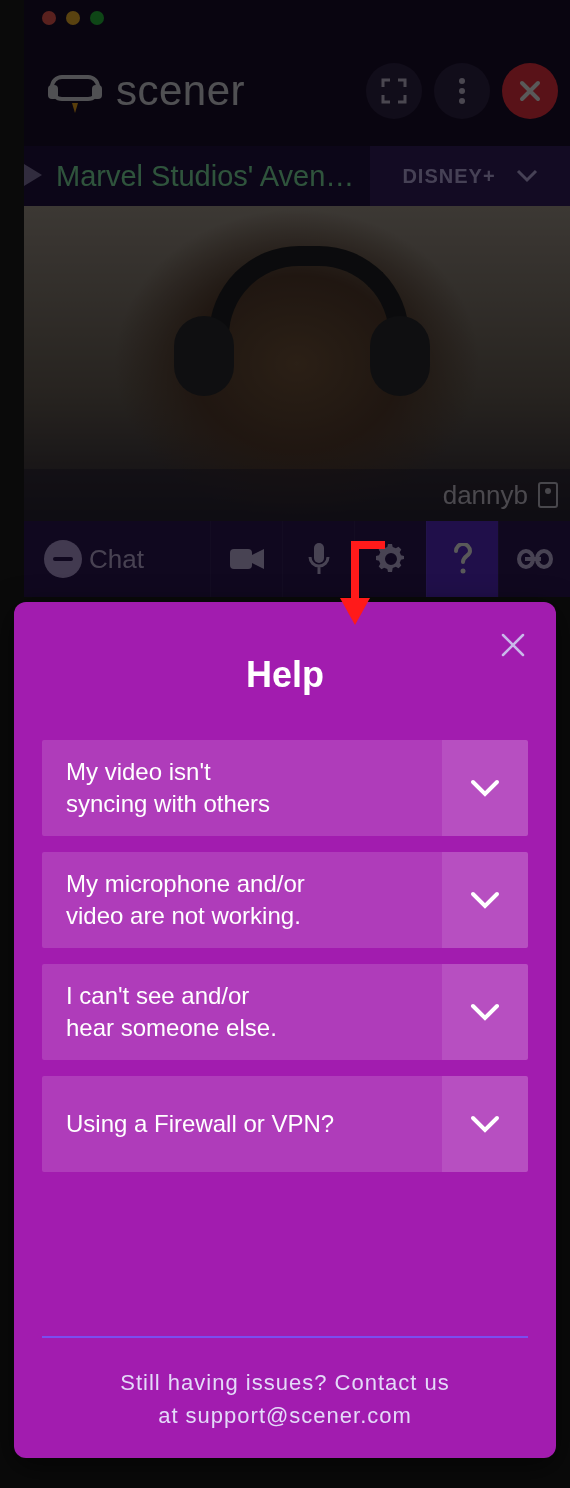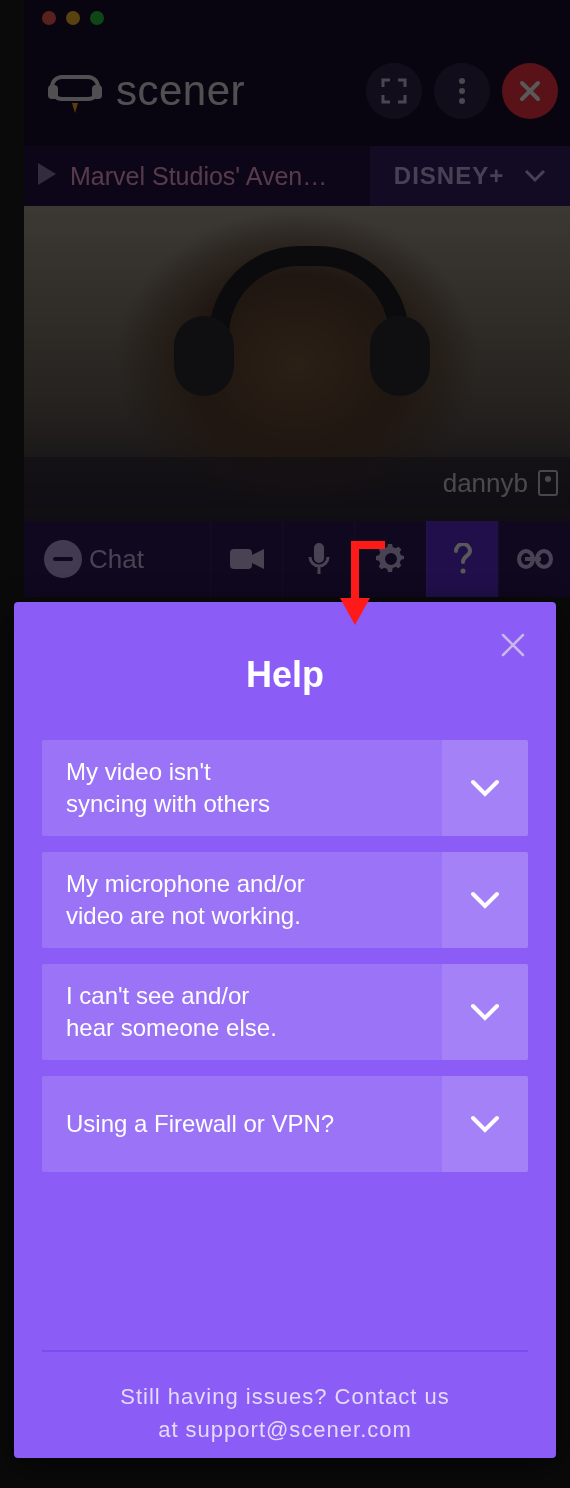--- a/index.html
+++ b/index.html
@@ -19,50 +19,50 @@
   .app-header { background: #1a0f2e; height: 110px; display: flex; align-items: center; justify-content: space-between; padding: 0 12px 0 24px; }
   .logo-area { display: flex; align-items: center; gap: 14px; }
   .couch-icon { display: inline-flex; }
   .brand-text { font-size: 42px; font-weight: 400; color: #e6e6ec; letter-spacing: 0.5px; }
   .header-controls { display: flex; align-items: center; gap: 12px; }
   .ctrl-btn { width: 56px; height: 56px; border-radius: 50%; display: flex; align-items: center; justify-content: center; background: rgba(120,100,160,0.25); }
   .ctrl-close { background: #ff3344; }
 
   
   .sub-bar { height: 60px; background: #221045; display: flex; align-items: center; }
-  .play-title { flex: 1; display: flex; align-items: center; gap: 14px; padding-left: 14px; color: #f9a8d4; font-size: 25px; white-space: nowrap; overflow: hidden; }
-  .service-select { width: 200px; background: rgba(90,60,160,0.35); height: 100%; display: flex; align-items: center; justify-content: center; gap: 20px; color: #c8b9f2; font-size: 24px; font-weight: 600; letter-spacing: 1px; }
+  .play-title { flex: 1; display: flex; align-items: center; gap: 14px; color: #86efac; font-size: 29px; white-space: nowrap; overflow: hidden; }
+  .service-select { width: 200px; background: rgba(90,60,160,0.35); height: 100%; display: flex; align-items: center; justify-content: center; gap: 20px; color: #c8b9f2; font-size: 20px; font-weight: 600; letter-spacing: 1px; }
 
   
   .video-area { height: 315px; background: linear-gradient(180deg,#7a6d60 0,#5a504a 50%,#2b2630 100%); position: relative; overflow: hidden; }
   .video-person { position:absolute; inset:0; }
   
   .portrait-bg { position:absolute; inset:0; background:
      radial-gradient(ellipse 260px 220px at 50% 50%, #7a5a3e 0%, #5a4030 40%, rgba(0,0,0,0) 70%),
      linear-gradient(180deg,#aba094 0,#6e645a 60%,#2d2734 100%);
   }
   .headphone { position:absolute; width:200px; height:90px; border:20px solid #1f2024; border-bottom:none; border-radius:120px 120px 0 0; left:185px; top:40px; }
   .earcup-l,.earcup-r{ position:absolute; width:60px;height:80px;background:#2a2b30;border-radius:30px; top:110px;}
   .earcup-l{left:150px;} .earcup-r{right:140px;}
-  .video-label-bar { position: absolute; bottom: 12px; left: 0; right: 0; height: 52px; background: rgba(40,35,55,0.55); display: flex; justify-content: flex-end; align-items: center; padding-right: 12px; gap: 10px; color: #d6d0de; font-size: 26px; }
+  .video-label-bar { position: absolute; bottom: 0; left: 0; right: 0; height: 52px; background: rgba(40,35,55,0.55); display: flex; justify-content: flex-end; align-items: center; padding-right: 12px; gap: 10px; color: #d6d0de; font-size: 26px; }
   .host-badge { width: 20px; height: 26px; border: 2px solid #cfcad8; border-radius: 3px; position: relative; }
   .host-badge::after{content:"";position:absolute;left:5px;top:4px;width:6px;height:6px;background:#cfcad8;border-radius:50%;}
 
   
   .tool-bar { height: 76px; background: #2d1759; display: flex; align-items: center; }
   .chat-btn { display: flex; align-items: center; gap: 7px; padding: 0 20px; color: #cdbceb; font-size: 26px; flex:1;}
   .chat-circle { width: 38px; height: 38px; border-radius: 50%; background: #bda6e4; display:flex; align-items:center; justify-content:center; }
   .tool-cell { width: 72px; height: 76px; display: flex; align-items: center; justify-content: center; border-left:1px solid rgba(255,255,255,0.05);}
   .tool-cell.active { background: #5a2bd4; }
 
   
   .arrow-annot { position: absolute; left: 340px; top: 540px; width: 50px; height: 90px; pointer-events:none; z-index:50;}
 
   
-  .help-panel { position: absolute; left: 14px; right: 14px; top: 602px; bottom: 30px; background: #8b5cf6; border-radius: 4px; padding: 28px 28px 12px; display: flex; flex-direction: column; box-shadow: 0 8px 30px rgba(0,0,0,0.6); }
+  .help-panel { position: absolute; left: 14px; right: 14px; top: 602px; bottom: 30px; background: #a21caf; border-radius: 12px; padding: 28px 28px 26px; display: flex; flex-direction: column; box-shadow: 0 8px 30px rgba(0,0,0,0.6); }
   .help-close { position: absolute; right: 26px; top: 26px; width: 34px; height: 34px; display: flex; align-items: center; justify-content: center; cursor: pointer; }
   .help-title { text-align: center; font-size: 36px; font-weight: 700; color: #fff; margin: 24px 0 44px; }
   .faq-list { display: flex; flex-direction: column; gap: 16px; }
   .faq-item { display: flex; background: rgba(255,255,255,0.14); height: 96px; border-radius: 2px; overflow: hidden; }
   .faq-text { flex: 1; display: flex; align-items: center; padding: 0 24px; font-size: 24px; line-height: 1.35; color: #fff; white-space: pre-line; }
   .faq-chevron { width: 86px; background: rgba(255,255,255,0.10); display: flex; align-items: center; justify-content: center; }
   .help-divider { height: 2px; background: #7a4df0; margin: 60px 0 28px; }
   .help-footer { text-align: center; font-size: 22px; color: #e4daf9; letter-spacing: 1px; line-height: 1.5; white-space: pre-line; }
 </style>
 </head>

